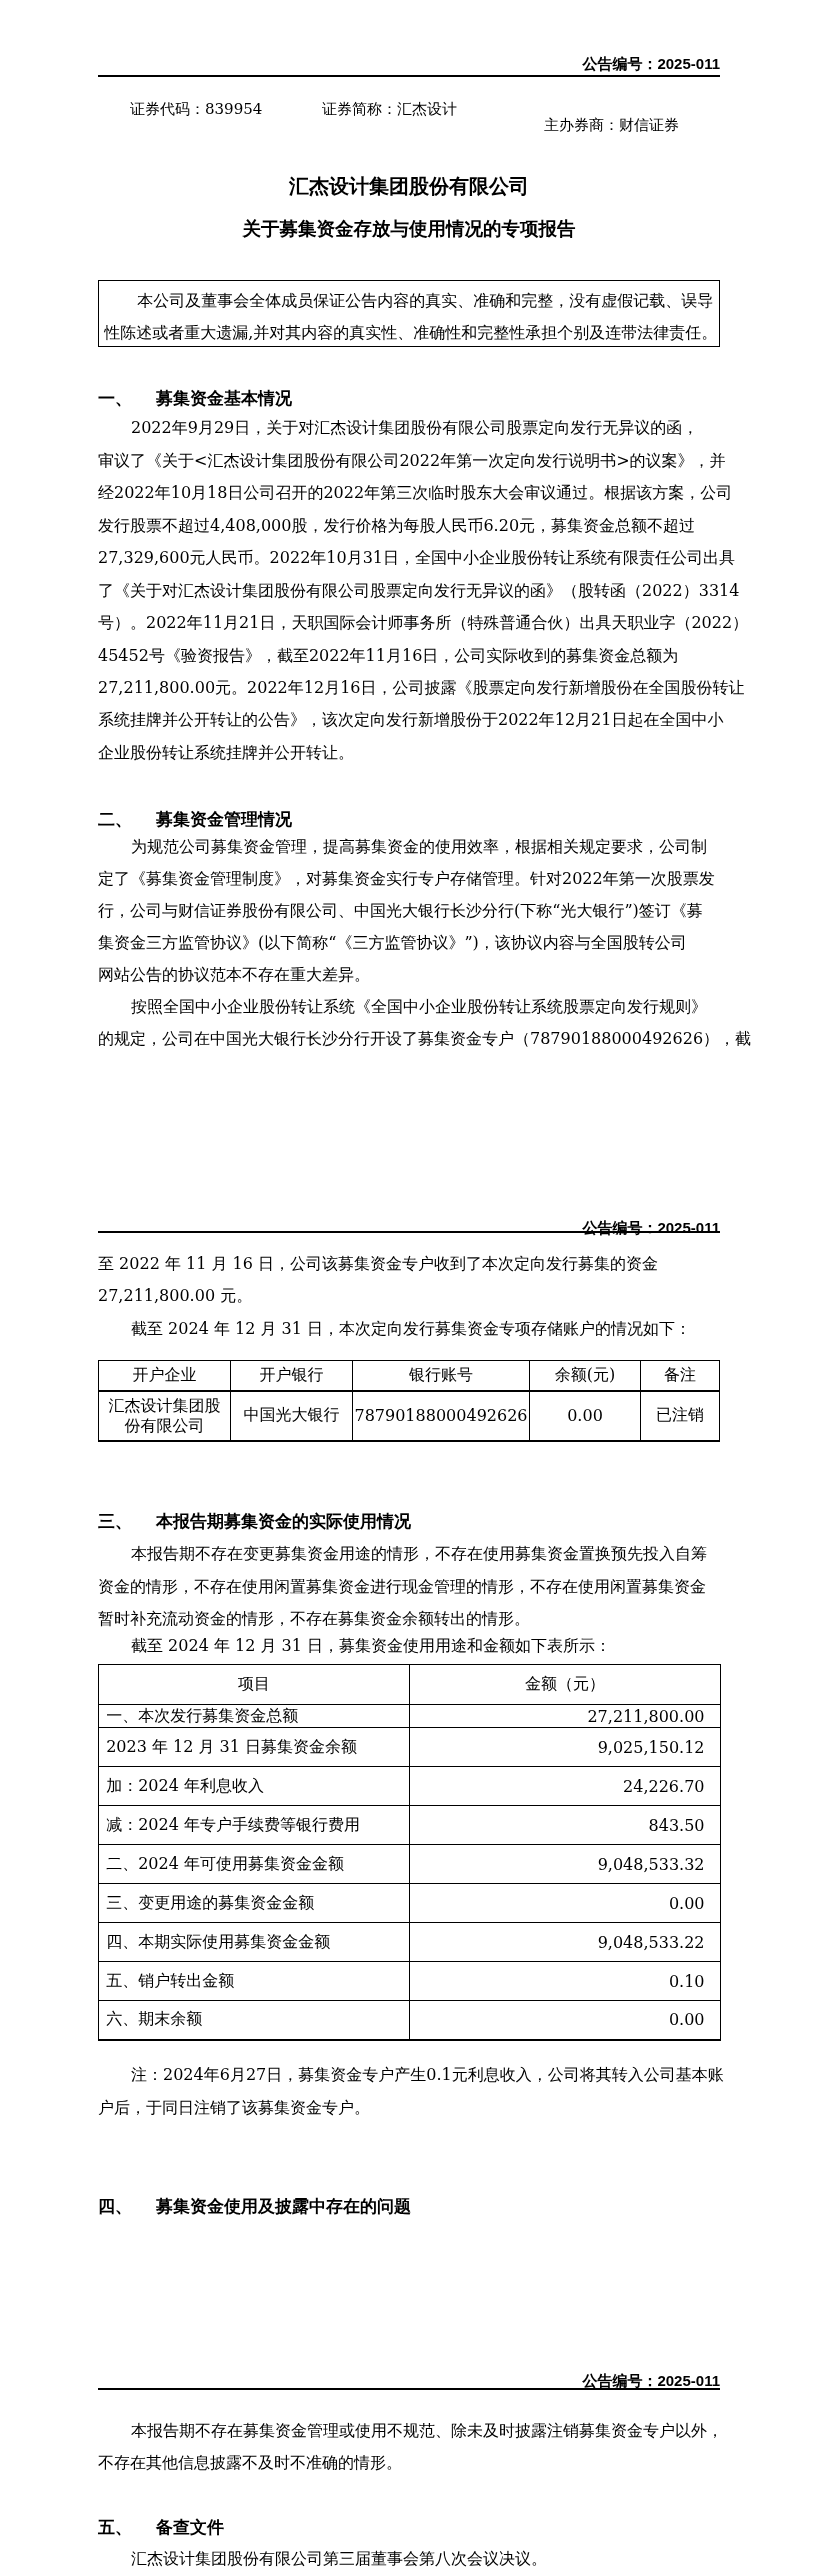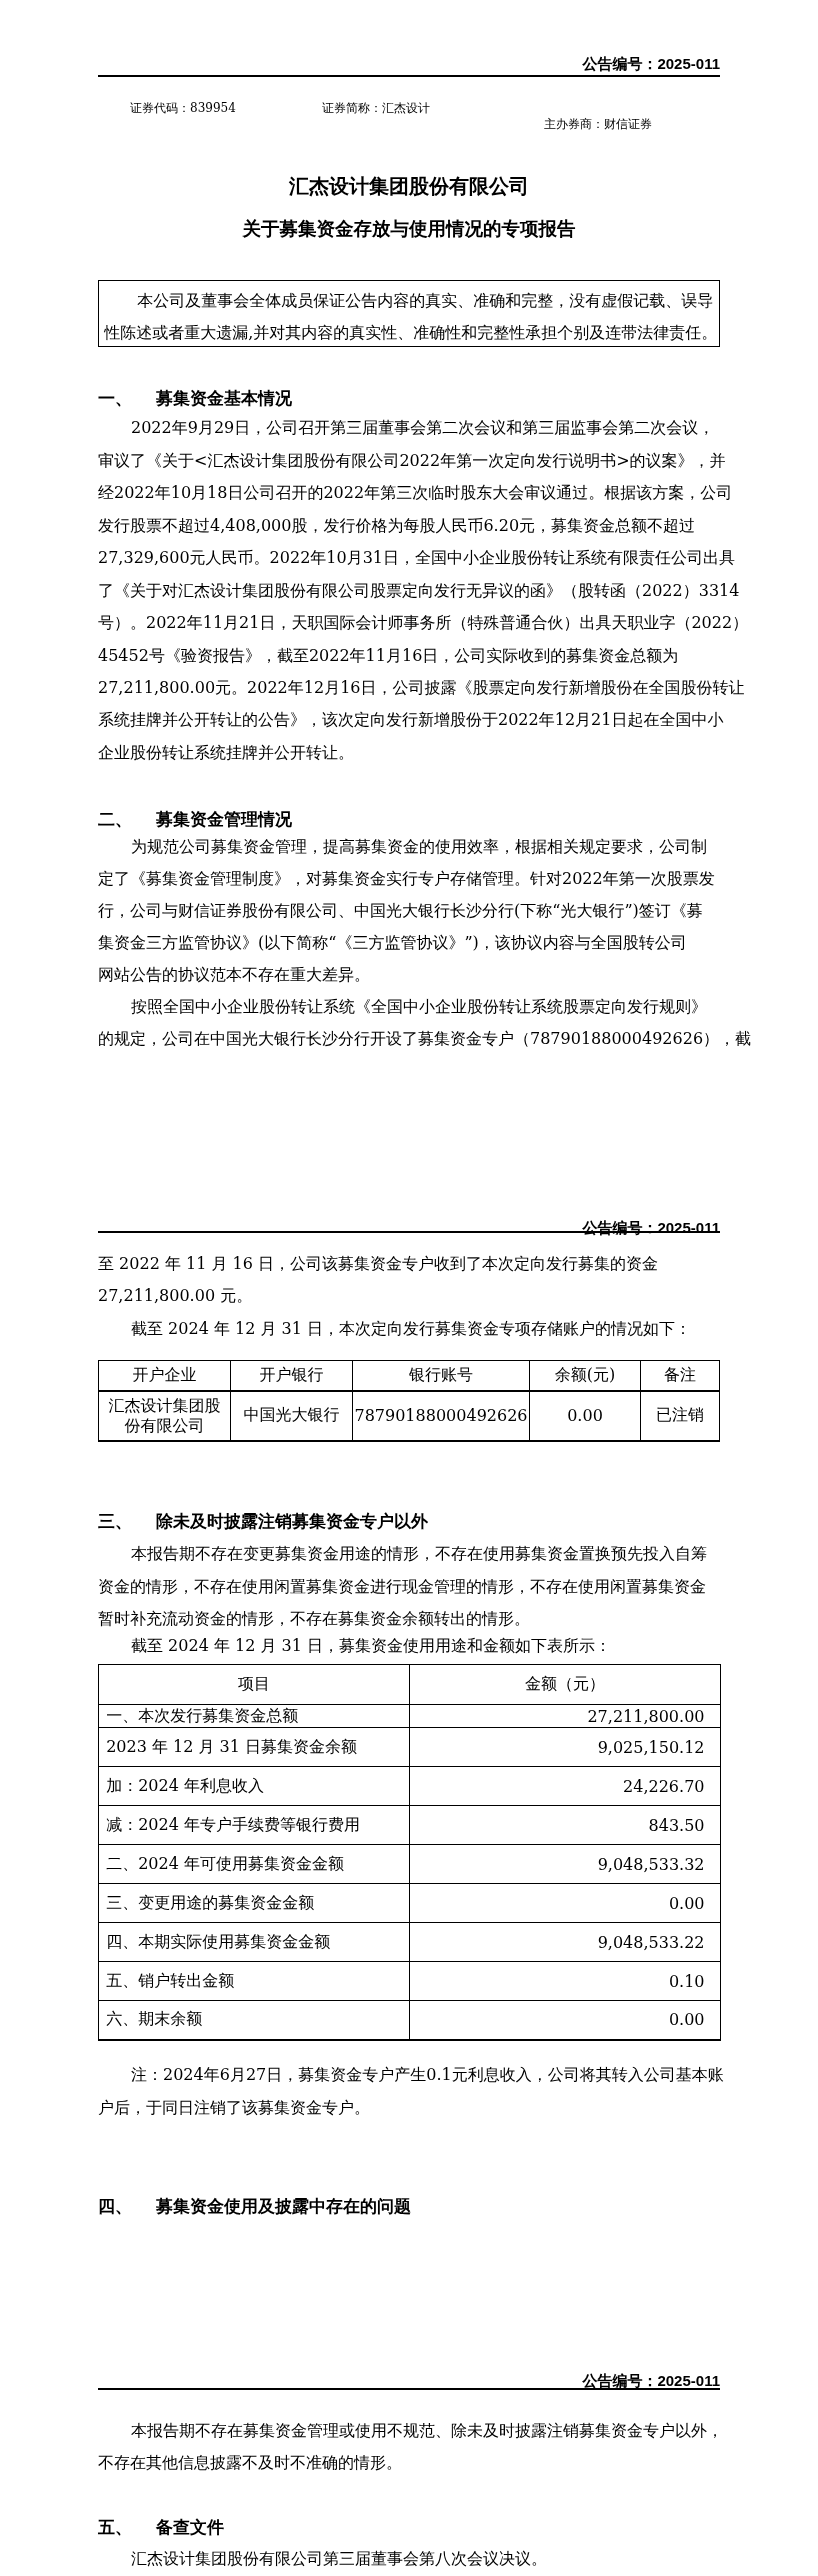--- a/index.html
+++ b/index.html
@@ -4,21 +4,21 @@
 <style>
   html,body{margin:0;padding:0;background:#ffffff;}
   #doc{position:relative;width:818px;height:3470px;background:#ffffff;color:#000;
        font-family:"DejaVu Serif","Liberation Serif",serif;}
   .abs{position:absolute;}
   .line{white-space:nowrap;font-size:16px;line-height:1.15;color:#000;}
   .indent{padding-left:33px;}
   .notice{font-family:"Liberation Sans","DejaVu Sans",sans-serif;font-size:15px;font-weight:600;
           white-space:nowrap;}
   .rule{height:2.1px;background:#000;}
-  .mast{font-size:12px;white-space:nowrap;}
+  .mast{font-size:15px;white-space:nowrap;}
   .title1{width:100%;text-align:center;font-family:"DejaVu Sans","Liberation Sans",sans-serif;
           font-weight:700;font-size:20px;white-space:nowrap;}
   .title2{width:100%;text-align:center;font-family:"DejaVu Sans","Liberation Sans",sans-serif;
           font-weight:700;font-size:18.5px;white-space:nowrap;}
   .box{box-sizing:border-box;border:1.5px solid #000;}
   .sec{font-family:"DejaVu Sans","Liberation Sans",sans-serif;font-weight:700;font-size:17px;
        white-space:nowrap;}
   .sec .sec-t{margin-left:24px;margin-top:46px;}
   table{border-collapse:collapse;table-layout:fixed;}
   .tbl{font-size:16px;}
@@ -51,21 +51,21 @@
 
   <div class="abs box" style="top:280px;left:98px;width:622px;height:67px;">
     <div class="abs line indent" style="top:11.3px;left:5.2px;">本公司及董事会全体成员保证公告内容的真实、准确和完整，没有虚假记载、误导</div>
     <div class="abs line" style="top:43px;left:5.2px;">性陈述或者重大遗漏,并对其内容的真实性、准确性和完整性承担个别及连带法律责任。</div>
   </div>
 
   <div class="abs sec" style="top:387px;left:98px;">
     <span>一、</span><span class="sec-t">募集资金基本情况</span>
   </div>
 
-  <div class="abs line indent" style="top:419px;left:98px;">2022年9月29日，公司召开第三届董事会第二次会议和第三届监事会第二次会议，</div>
+  <div class="abs line indent" style="top:419px;left:98px;">2022年9月29日，关于对汇杰设计集团股份有限公司股票定向发行无异议的函，</div>
   <div class="abs line" style="top:452px;left:98px;">审议了《关于&lt;汇杰设计集团股份有限公司2022年第一次定向发行说明书&gt;的议案》，并</div>
   <div class="abs line" style="top:484px;left:98px;">经2022年10月18日公司召开的2022年第三次临时股东大会审议通过。根据该方案，公司</div>
   <div class="abs line" style="top:517px;left:98px;">发行股票不超过4,408,000股，发行价格为每股人民币6.20元，募集资金总额不超过</div>
   <div class="abs line" style="top:549px;left:98px;text-align:right;">27,329,600元人民币。2022年10月31日，全国中小企业股份转让系统有限责任公司出具</div>
   <div class="abs line" style="top:582px;left:98px;">了《关于对汇杰设计集团股份有限公司股票定向发行无异议的函》（股转函（2022）3314</div>
   <div class="abs line" style="top:614px;left:98px;">号）。2022年11月21日，天职国际会计师事务所（特殊普通合伙）出具天职业字（2022）</div>
   <div class="abs line" style="top:647px;left:98px;">45452号《验资报告》，截至2022年11月16日，公司实际收到的募集资金总额为</div>
   <div class="abs line" style="top:679px;left:98px;">27,211,800.00元。2022年12月16日，公司披露《股票定向发行新增股份在全国股份转让</div>
   <div class="abs line" style="top:711px;left:98px;">系统挂牌并公开转让的公告》，该次定向发行新增股份于2022年12月21日起在全国中小</div>
   <div class="abs line" style="top:744px;left:98px;">企业股份转让系统挂牌并公开转让。</div>
@@ -109,21 +109,21 @@
       <td class="co-cell">汇杰设计集团股份有限公司</td>
       <td>中国光大银行</td>
       <td>78790188000492626</td>
       <td>0.00</td>
       <td>已注销</td>
     </tr>
   </tbody>
     </table>
 
   <div class="abs sec" style="top:1510px;left:98px;">
-    <span>三、</span><span class="sec-t">除未及时披露注销募集资金专户以外</span>
+    <span>三、</span><span class="sec-t">本报告期募集资金的实际使用情况</span>
   </div>
 
   <div class="abs line indent" style="top:1545px;left:98px;">本报告期不存在变更募集资金用途的情形，不存在使用募集资金置换预先投入自筹</div>
   <div class="abs line" style="top:1578px;left:98px;">资金的情形，不存在使用闲置募集资金进行现金管理的情形，不存在使用闲置募集资金</div>
   <div class="abs line" style="top:1610px;left:98px;">暂时补充流动资金的情形，不存在募集资金余额转出的情形。</div>
   <div class="abs line indent" style="top:1637px;left:98px;">截至 2024 年 12 月 31 日，募集资金使用用途和金额如下表所示：</div>
 
   <table class="abs tbl t2" style="top:1664px;left:98px;width:622px;">
     <colgroup>
         <col style="width:311px">

